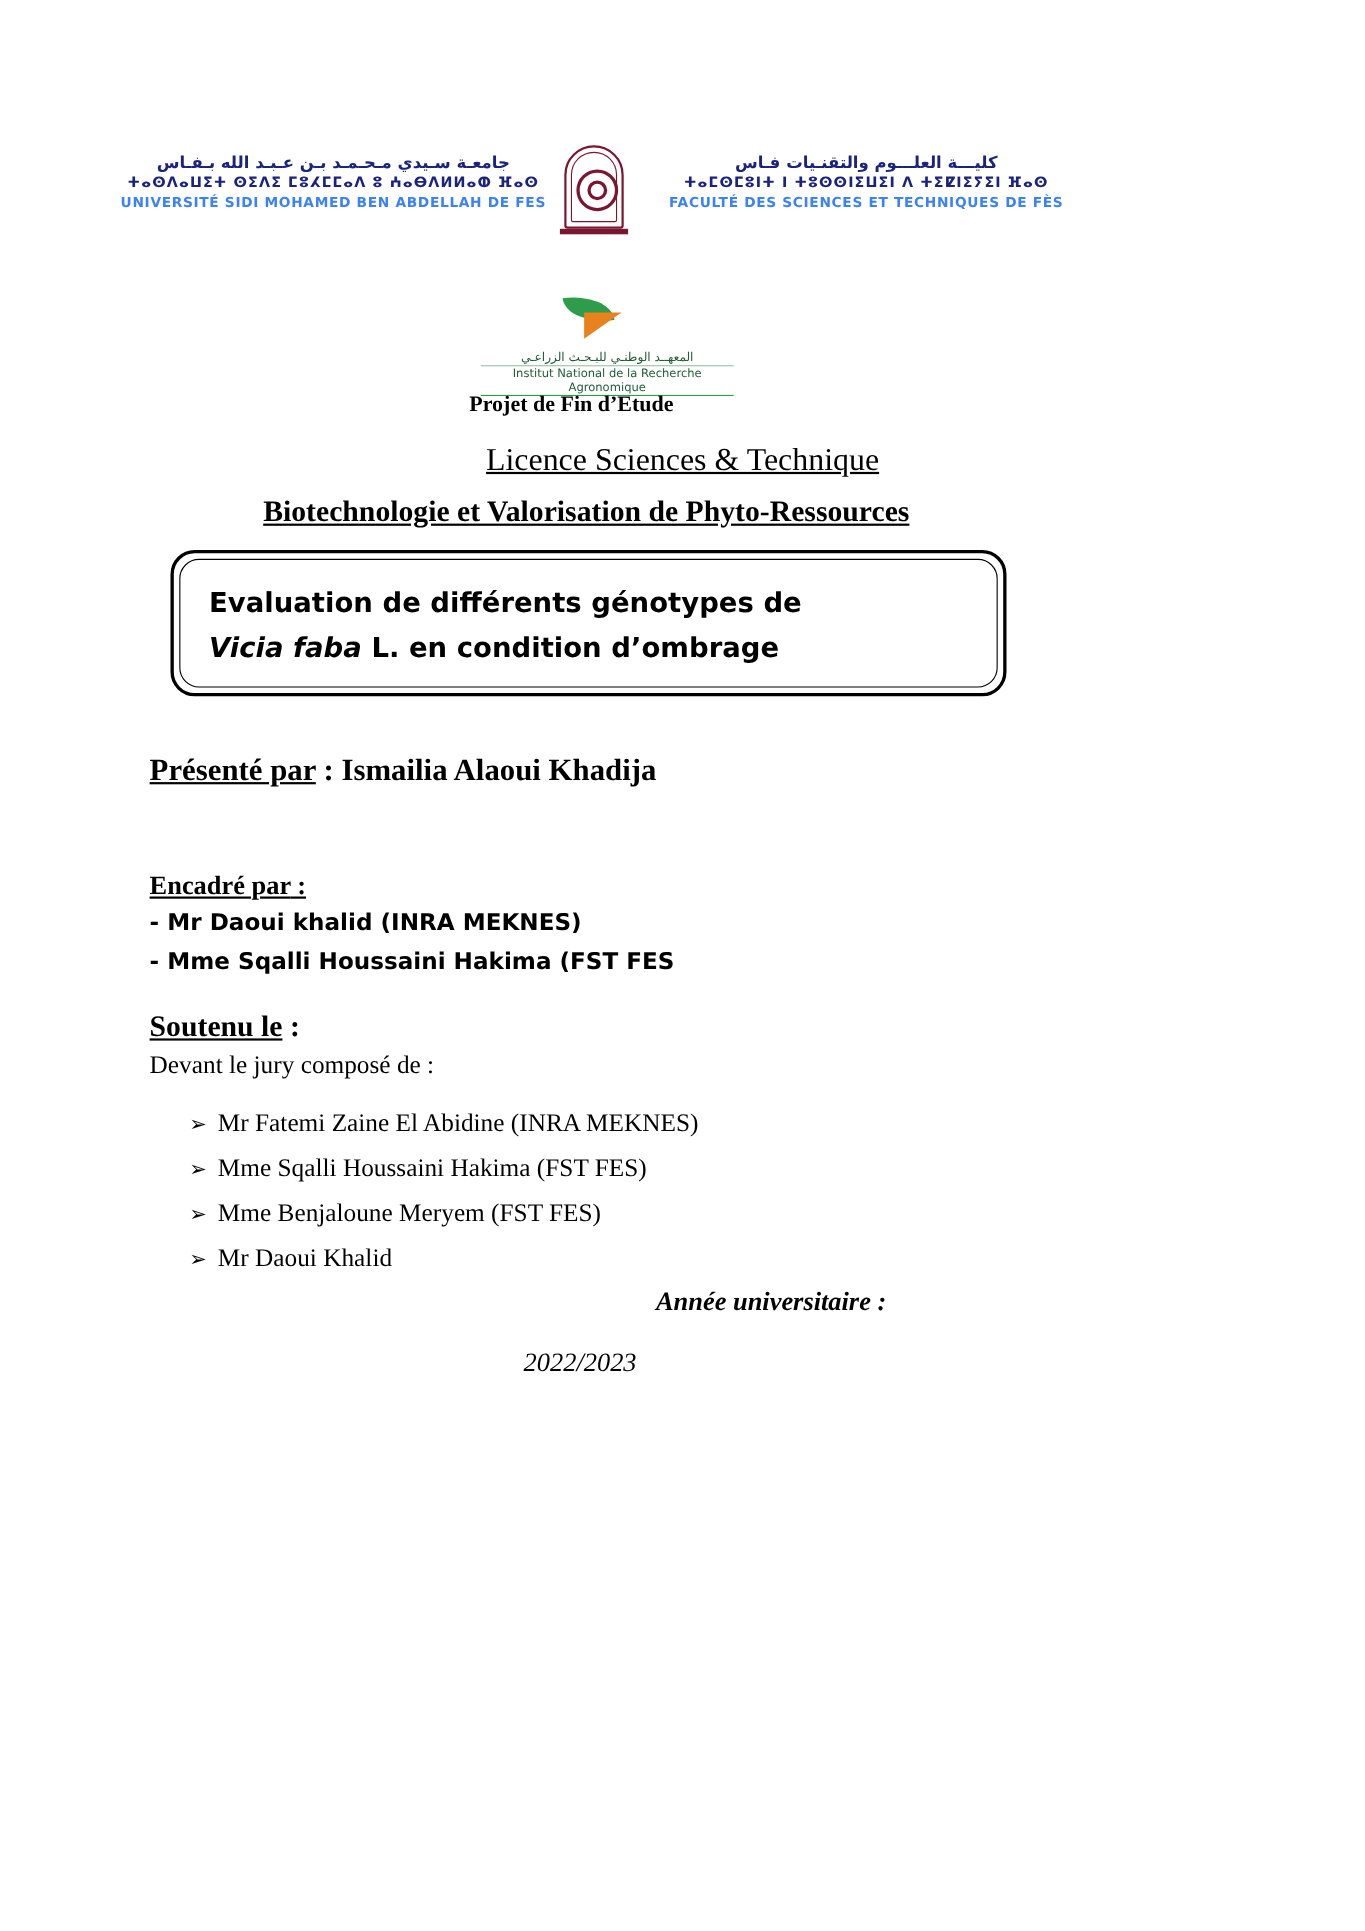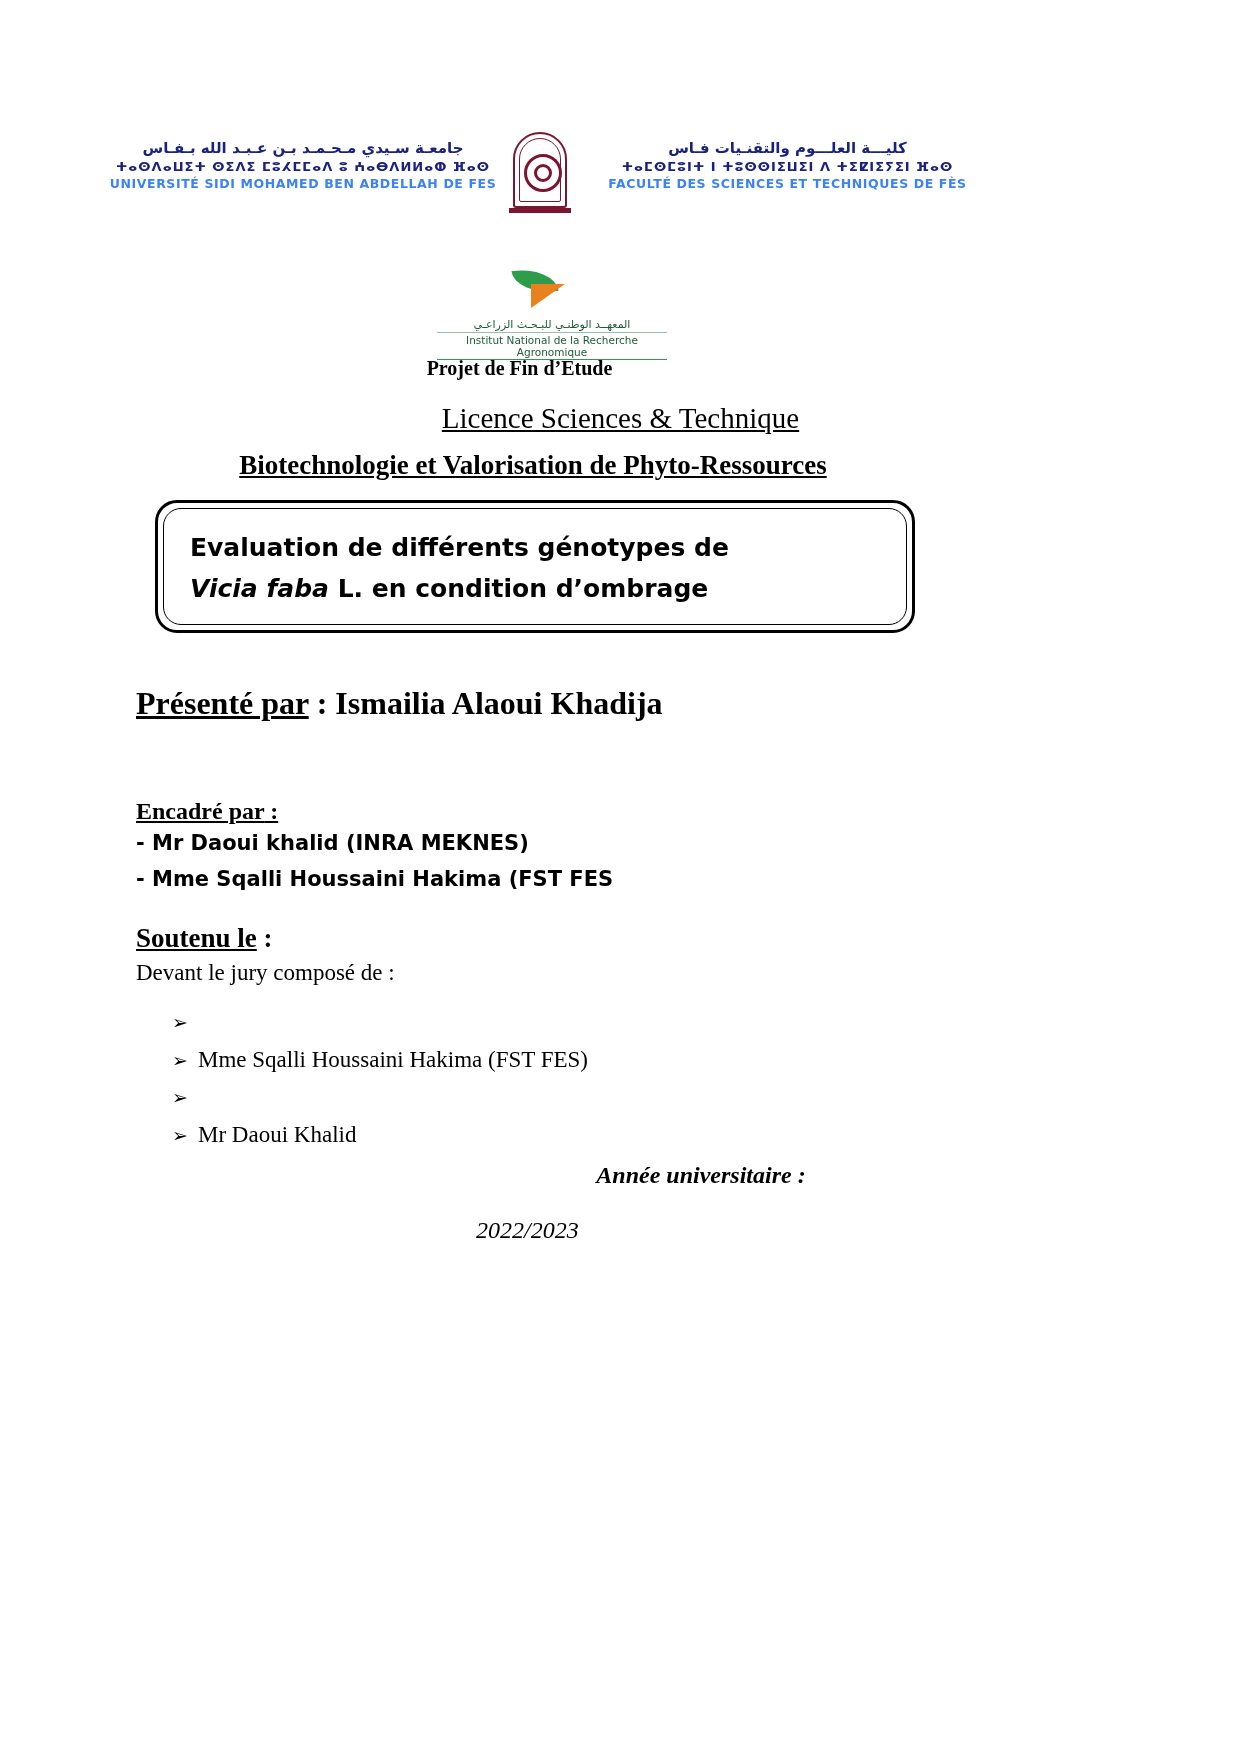--- a/index.html
+++ b/index.html
@@ -235,21 +235,21 @@
   }
 
   
   .body-block {
     position: absolute;
     top: 685px;
     left: 136px;
     width: 980px;
   }
   .presente {
-    font-size: 32px;
+    font-size: 28px;
     font-weight: bold;
     margin-bottom: 4px;
   }
   .u { text-decoration: underline; }
 
   .encadre-title {
     font-size: 24px;
     font-weight: bold;
     margin-top: 76px;
   }
@@ -363,27 +363,29 @@
 
   <div class="soutenu">
     <span class="u">Soutenu le</span><span> :</span>
   </div>
 
   <div class="jury-intro">Devant le jury composé de :</div>
 
   <div class="jury-list">
     <div class="jury-item">
       <span class="bullet">➢</span>
+      <span>Mr Fatemi Zaine El Abidine (INRA MEKNES)</span>
     </div>
     <div class="jury-item">
       <span class="bullet">➢</span>
       <span>Mme Sqalli Houssaini Hakima (FST FES)</span>
     </div>
     <div class="jury-item">
       <span class="bullet">➢</span>
+      <span>Mme Benjaloune Meryem (FST FES)</span>
     </div>
     <div class="jury-item">
       <span class="bullet">➢</span>
       <span>Mr    Daoui        Khalid</span>
     </div>
   </div>
 
   <div class="annee">Année universitaire :</div>
   <div class="annee-val">2022/2023</div>
 </div>

